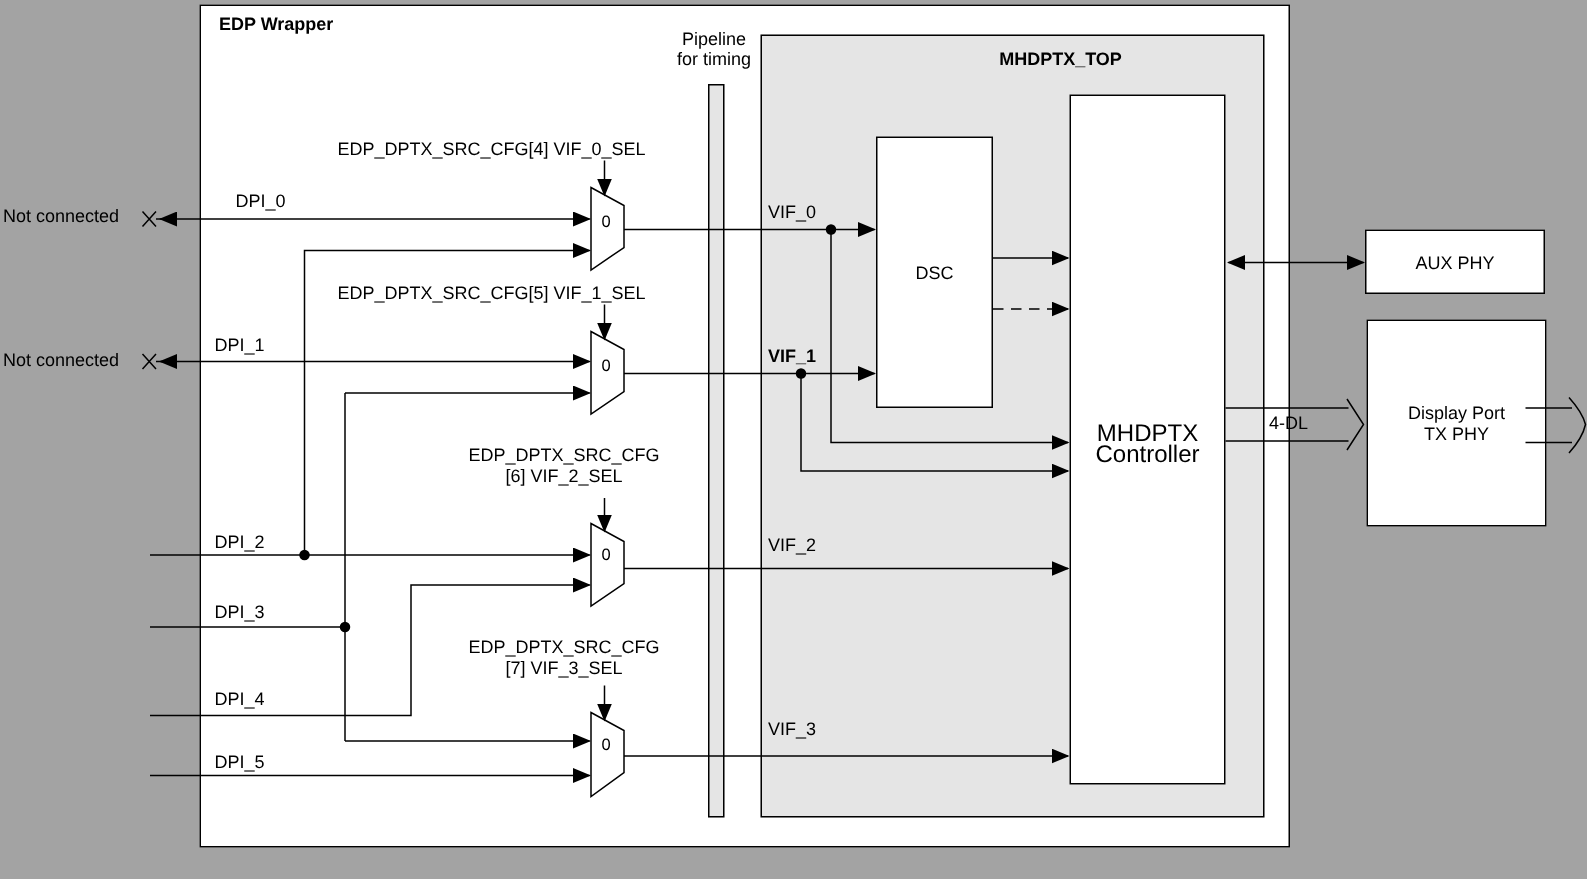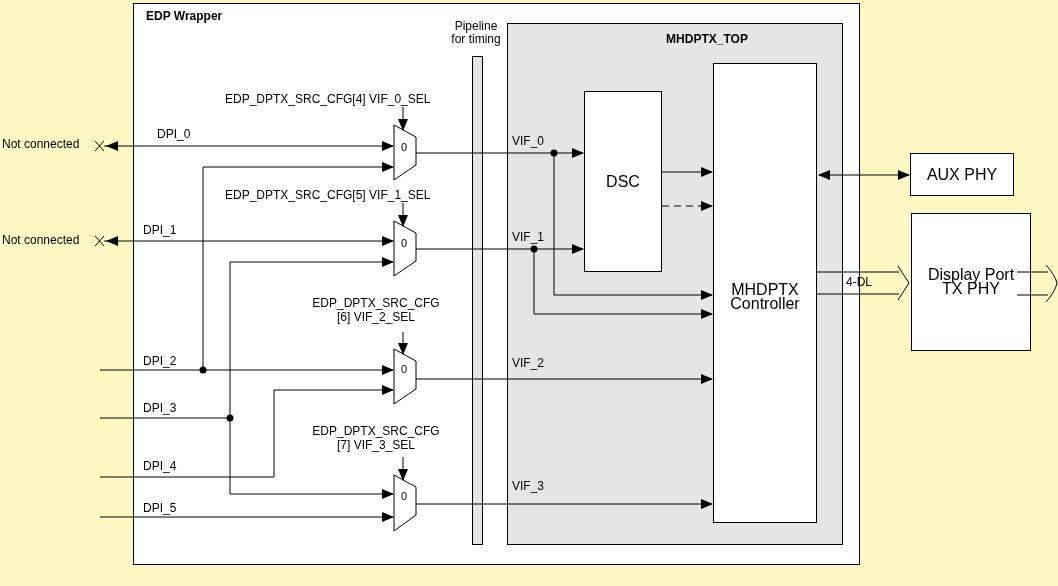--- a/index.html
+++ b/index.html
@@ -1,25 +1,25 @@
 <!DOCTYPE html>
 <html><head>
 <meta charset="utf-8">
 <style>
   html,body{margin:0;padding:0;background:#fff;}
   #stage{
-    position:relative;width:1058px;height:586px;background:#fef9c3;
+    position:relative;width:1058px;height:586px;background:#a3a3a3;
     font-family:"Liberation Sans",sans-serif;color:#000;overflow:hidden;
   }
   .box{position:absolute;border:1px solid #000;background:#fff;box-sizing:border-box;}
   .gray{background:#e5e5e5;}
   .lbl{position:absolute;font-size:12px;line-height:13px;white-space:nowrap;color:#000;}
   .bold{font-weight:bold;}
   .center{text-align:center;white-space:normal;}
-  .flexc{display:flex;align-items:center;justify-content:center;text-align:center;line-height:14px;font-size:16px;}
+  .flexc{display:flex;align-items:center;justify-content:center;text-align:center;line-height:14px;font-size:12px;}
   svg.overlay{position:absolute;left:0;top:0;width:1058px;height:586px;pointer-events:none;}
   svg .w{stroke:#000;stroke-width:1;fill:none;}
   svg text{font-family:"Liberation Sans",sans-serif;font-size:11px;fill:#000;}
 </style>
 </head>
 <body>
 
 <div id="stage">
 
   <div class="box" style="left:133px;top:3px;width:727px;height:562px;"></div>
@@ -38,21 +38,21 @@
     <span>DSC</span>
   </div>
 
   <div class="box" style="left:713px;top:63px;width:104px;height:460px;">
     <div class="center" style="position:absolute;top:219px;width:100%;font-size:16px;line-height:14px;">
       <span style="display:block;">MHDPTX</span>
       <span style="display:block;">Controller</span>
     </div>
   </div>
 
-  <div class="box flexc" style="left:910px;top:153px;width:104px;height:43px;">
+  <div class="box flexc" style="left:910px;top:153px;width:120px;height:43px;">
     <span>AUX PHY</span>
   </div>
 
   <div class="box flexc" style="left:911px;top:213px;width:120px;height:138px;">
     <span>
       <span style="display:block;">Display Port</span>
       <span style="display:block;">TX PHY</span>
     </span>
   </div>
 
@@ -71,21 +71,21 @@
   <div class="lbl center" style="left:301px;top:296px;width:150px;line-height:14px;">
     <span style="display:block;">EDP_DPTX_SRC_CFG</span>
     <span style="display:block;">[6] VIF_2_SEL</span>
   </div>
   <div class="lbl center" style="left:301px;top:424px;width:150px;line-height:14px;">
     <span style="display:block;">EDP_DPTX_SRC_CFG</span>
     <span style="display:block;">[7] VIF_3_SEL</span>
   </div>
 
   <div class="lbl" style="left:512px;top:135px;">VIF_0</div>
-  <div class="lbl" style="left:512px;top:231px;">VIF_1</div>
+  <div class="lbl" style="left:512px;top:231px;font-weight:bold;">VIF_1</div>
   <div class="lbl" style="left:512px;top:357px;">VIF_2</div>
   <div class="lbl" style="left:512px;top:480px;">VIF_3</div>
 
   <div class="lbl center" style="left:821px;top:276px;width:76px;">4-DL</div>
 
   <div class="lbl" style="left:821px;top:574px;font-size:10px;margin-top:20px;">edp_004</div>
 
   <svg class="overlay" viewBox="0 0 1058 586">
     <defs>
       <marker id="arr" markerWidth="12" markerHeight="10" refX="11" refY="5" orient="auto" markerUnits="userSpaceOnUse">

